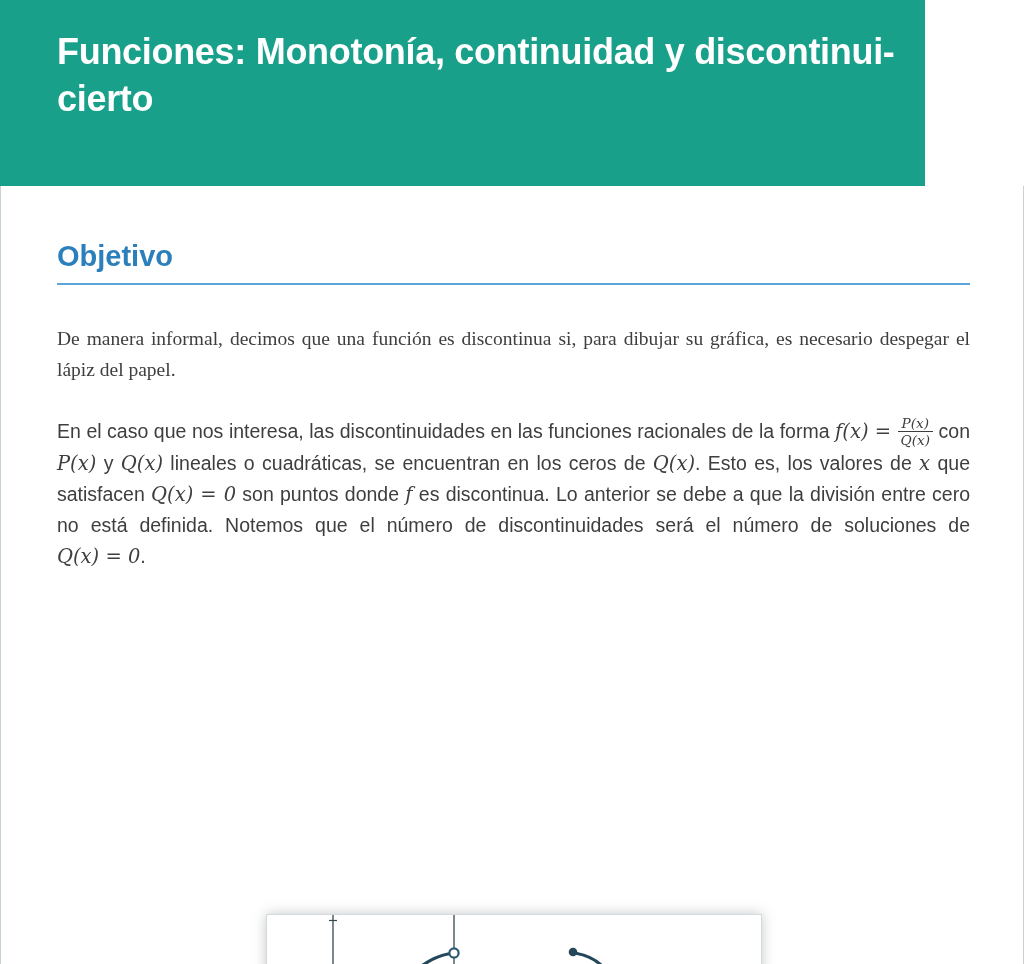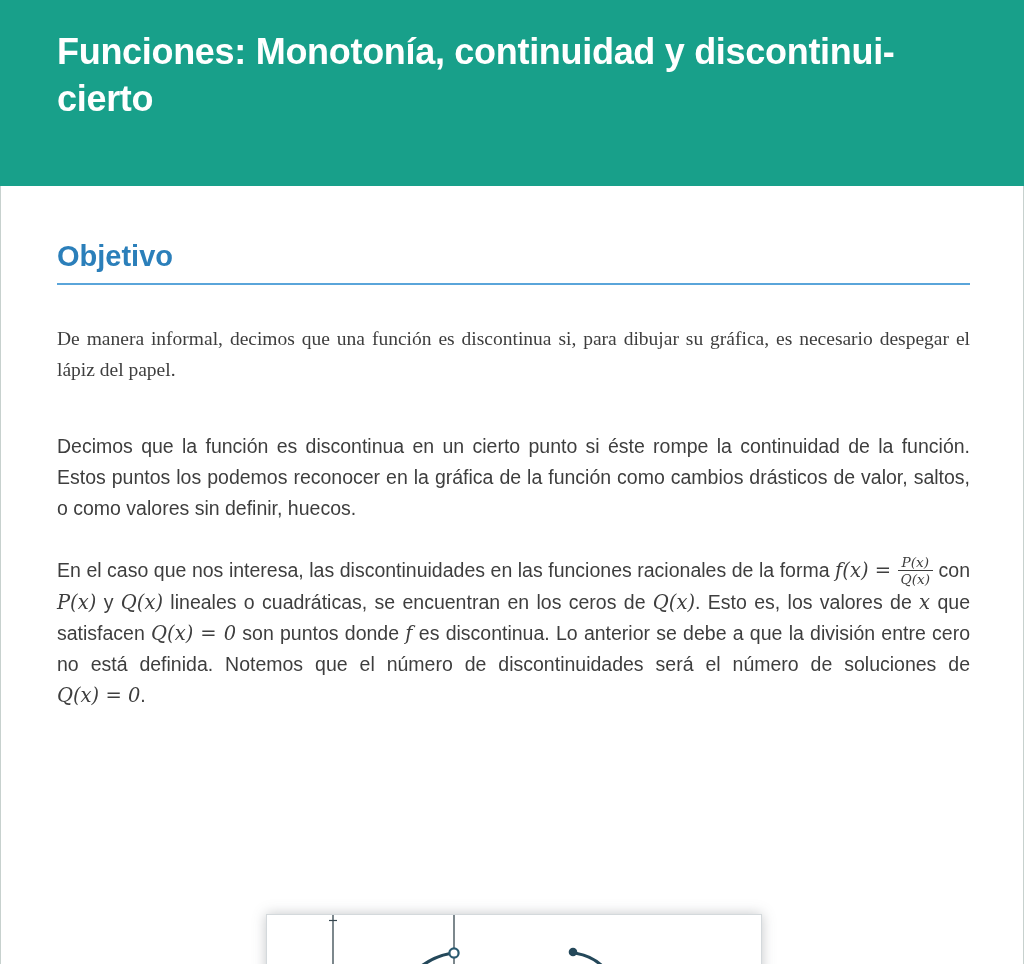--- a/index.html
+++ b/index.html
@@ -6,21 +6,21 @@
   html, body { margin: 0; padding: 0; }
   body {
     width: 1027px; height: 964px; overflow: hidden;
     background: #ffffff;
     font-family: "Liberation Sans", sans-serif;
   }
   .page { position: relative; width: 1027px; height: 964px; background: #ffffff; }
 
   
   .banner {
-    position: absolute; left: 0; top: 0; width: 1024px; height: 186px;
+    position: absolute; left: 0; top: 0; width: 925px; height: 186px;
     background: #18a08a; padding: 28px 57px 0 57px;
   }
   .banner h1 {
     margin: 0; color: #ffffff; font-size: 36px; line-height: 47px;
     font-weight: bold; letter-spacing: -0.3px;
   }
   .banner h1 .title-line { display: block; white-space: nowrap; }
   .banner .subtitle {
     margin: 9px 0 0 0; color: #f2fbf9; font-style: italic;
     font-size: 21.5px; line-height: 26px; white-space: nowrap;
@@ -80,21 +80,20 @@
   <div class="edge edge-right"></div>
 
   <main class="content">
 
     <section>
       <h2 class="section-heading obj">Objetivo</h2>
     </section>
 
     <section>
       <p class="para p-tight1">De manera informal, decimos que una función es discontinua si, para dibujar su gráfica, es necesario despegar el lápiz del papel.</p>
-      <p class="para p-tight2">Decimos que la función es discontinua en un cierto punto si éste rompe la continuidad de la función. Estos puntos los podemos reconocer en la gráfica de la función como cambios drásticos de valor, saltos, o como valores sin definir, huecos.</p>
       <p class="para p-tight3"><span>En el caso que nos interesa, las discontinuidades en las funciones racionales de la forma </span><span class="math"><span>f(x) =</span> <span class="frac"><span class="num">P(x)</span><span class="den">Q(x)</span></span></span><span> con </span><span class="math">P(x)</span><span> y </span><span class="math">Q(x)</span><span> lineales o cuadráticas, se encuentran en los ceros de </span><span class="math">Q(x)</span><span>. Esto es, los valores de </span><span class="math">x</span><span> que satisfacen </span><span class="math">Q(x) = 0</span><span> son puntos donde </span><span class="math">f</span><span> es discontinua. Lo anterior se debe a que la división entre cero no está definida. Notemos que el número de discontinuidades será el número de soluciones de </span><span class="math">Q(x) = 0</span><span>.</span></p>
     </section>
 
   </main>
 
   <figure class="figure-box" style="margin:0;">
     <svg width="494" height="128" viewBox="0 0 494 128">
       <line x1="66" y1="0" x2="66" y2="128" stroke-width="1.3" stroke="#37474f"></line>
       <line x1="62" y1="5.5" x2="70" y2="5.5" stroke-width="1.2" stroke="#37474f"></line>
       <line x1="187" y1="0" x2="187" y2="128" stroke-width="1.3" stroke="#37474f"></line>

